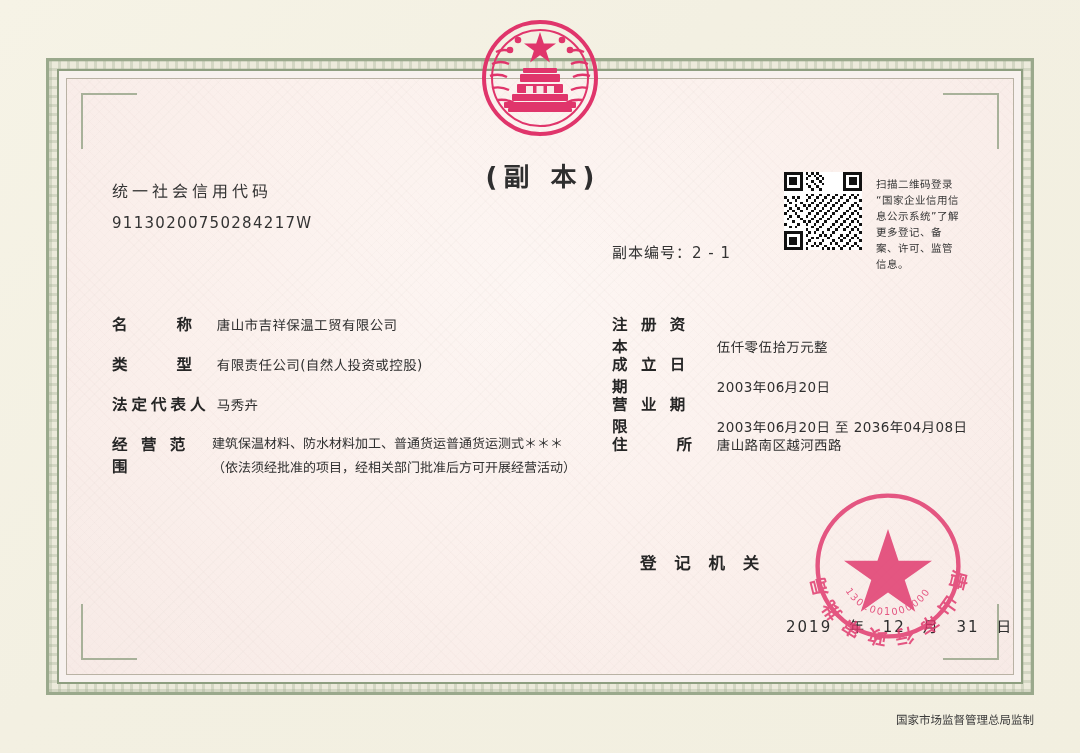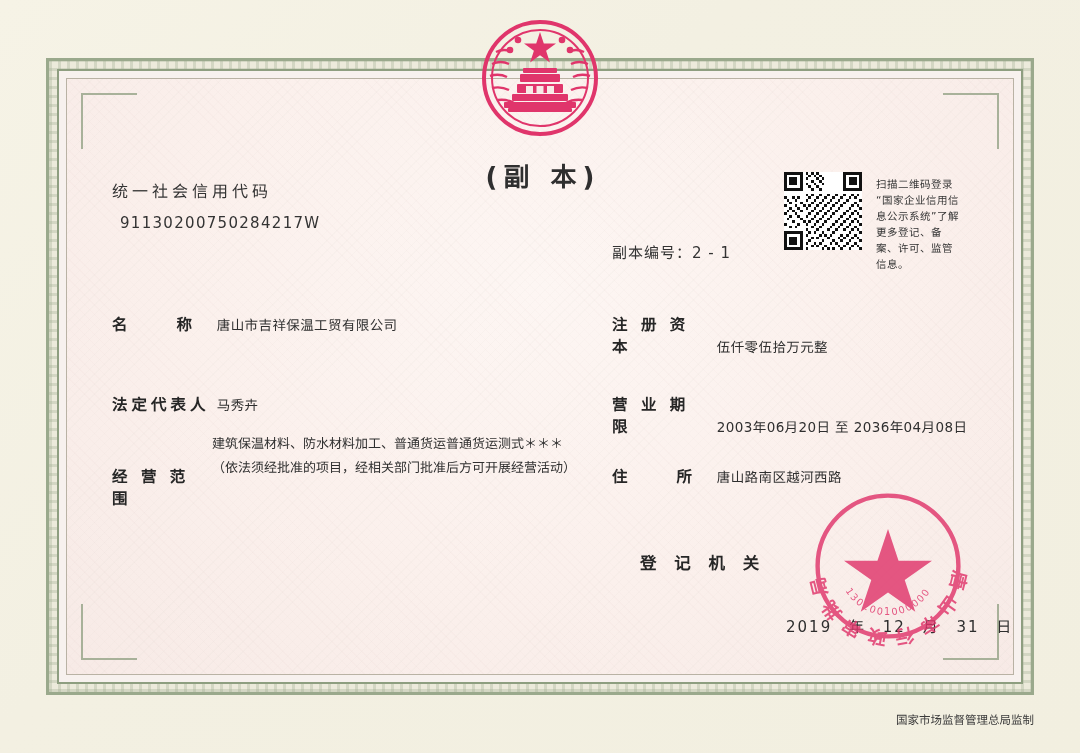--- a/index.html
+++ b/index.html
@@ -68,21 +68,21 @@
   }
   .subtitle{
     margin-top:6px;font-size:26px;font-weight:bold;letter-spacing:6px;color:#2f2f2f;text-indent:6px;
   }
   .copy-no{
     position:absolute;left:612px;top:241px;font-size:15px;color:#333;letter-spacing:1px;
   }
 
   
   .credit-label{position:absolute;left:112px;top:178px;font-size:16px;letter-spacing:4px;color:#333;}
-  .credit-value{position:absolute;left:112px;top:214px;font-size:15px;letter-spacing:1.3px;color:#333;margin-left:8px;}
+  .credit-value{position:absolute;left:112px;top:214px;font-size:15px;letter-spacing:1.3px;color:#333;}
 
   
   .qr{position:absolute;left:784px;top:172px;width:78px;height:78px;}
   .qr-note{
     position:absolute;left:876px;top:176px;width:86px;font-size:10.5px;line-height:16px;color:#333;letter-spacing:.5px;
   }
 
   
   .field{position:absolute;font-size:15px;color:#2e2e2e;}
   .f-label{
@@ -91,21 +91,21 @@
   }
   .f-label.sp4{letter-spacing:4px;}
   .f-value{font-size:13.5px;color:#2f2f2f;letter-spacing:.4px;font-weight:normal;}
 
   .col-l{left:112px;}
   .col-r{left:612px;}
 
   .row1{top:312px;}
   .row2{top:352px;}
   .row3{top:392px;}
-  .row4{top:432px;margin-top:32px;}
+  .row4{top:432px;}
 
   .lab-w{width:100px;display:inline-block;}
   .lab-w-r{width:100px;display:inline-block;}
 
   .scope-val{
     position:absolute;left:212px;top:432px;width:372px;font-size:13px;line-height:24px;color:#2f2f2f;
   }
 
   .reg-auth{
     position:absolute;left:640px;top:550px;font-size:16.5px;font-weight:bold;letter-spacing:6px;color:#262626;
@@ -396,32 +396,40 @@
           <rect x="24" y="28" width="1" height="1"></rect>
           <rect x="28" y="28" width="1" height="1"></rect>
       </g>
     </svg>
     <div class="qr-note">扫描二维码登录“国家企业信用信息公示系统”了解更多登记、备案、许可、监管信息。</div>
 
     <div class="field col-l row1">
       <span class="f-label lab-w">名　　称</span>
       <span class="f-value">唐山市吉祥保温工贸有限公司</span>
     </div>
+    <div class="field col-l row2">
+      <span class="f-label lab-w">类　　型</span>
+      <span class="f-value">有限责任公司(自然人投资或控股)</span>
+    </div>
     <div class="field col-l row3">
       <span class="f-label lab-w sp4">法定代表人</span>
       <span class="f-value">马秀卉</span>
     </div>
     <div class="field col-l row4">
       <span class="f-label lab-w sp4">经 营 范 围</span>
     </div>
     <div class="scope-val">建筑保温材料、防水材料加工、普通货运普通货运测式＊＊＊（依法须经批准的项目，经相关部门批准后方可开展经营活动）</div>
 
     <div class="field col-r row1">
       <span class="f-label lab-w-r sp4">注 册 资 本</span>
       <span class="f-value">伍仟零伍拾万元整</span>
+    </div>
+    <div class="field col-r row2">
+      <span class="f-label lab-w-r sp4">成 立 日 期</span>
+      <span class="f-value">2003年06月20日</span>
     </div>
     <div class="field col-r row3">
       <span class="f-label lab-w-r sp4">营 业 期 限</span>
       <span class="f-value">2003年06月20日 至 2036年04月08日</span>
     </div>
     <div class="field col-r row4">
       <span class="f-label lab-w-r">住　　所</span>
       <span class="f-value">唐山路南区越河西路</span>
     </div>
 

